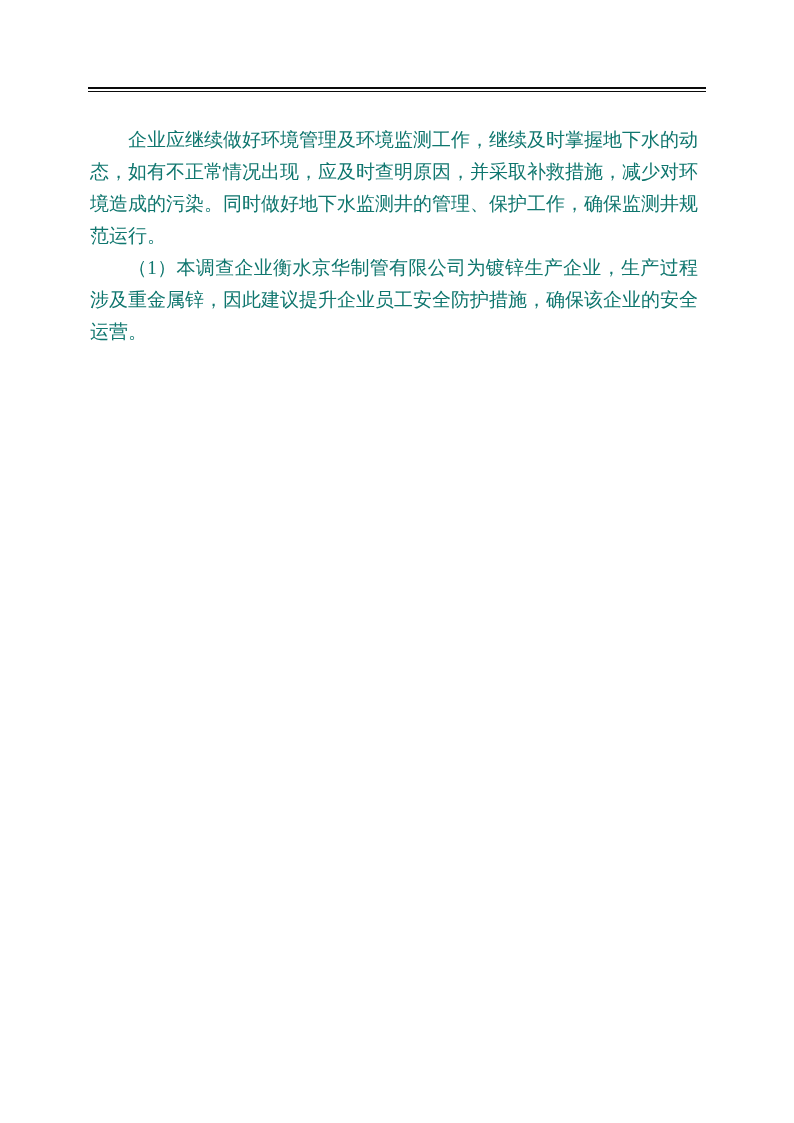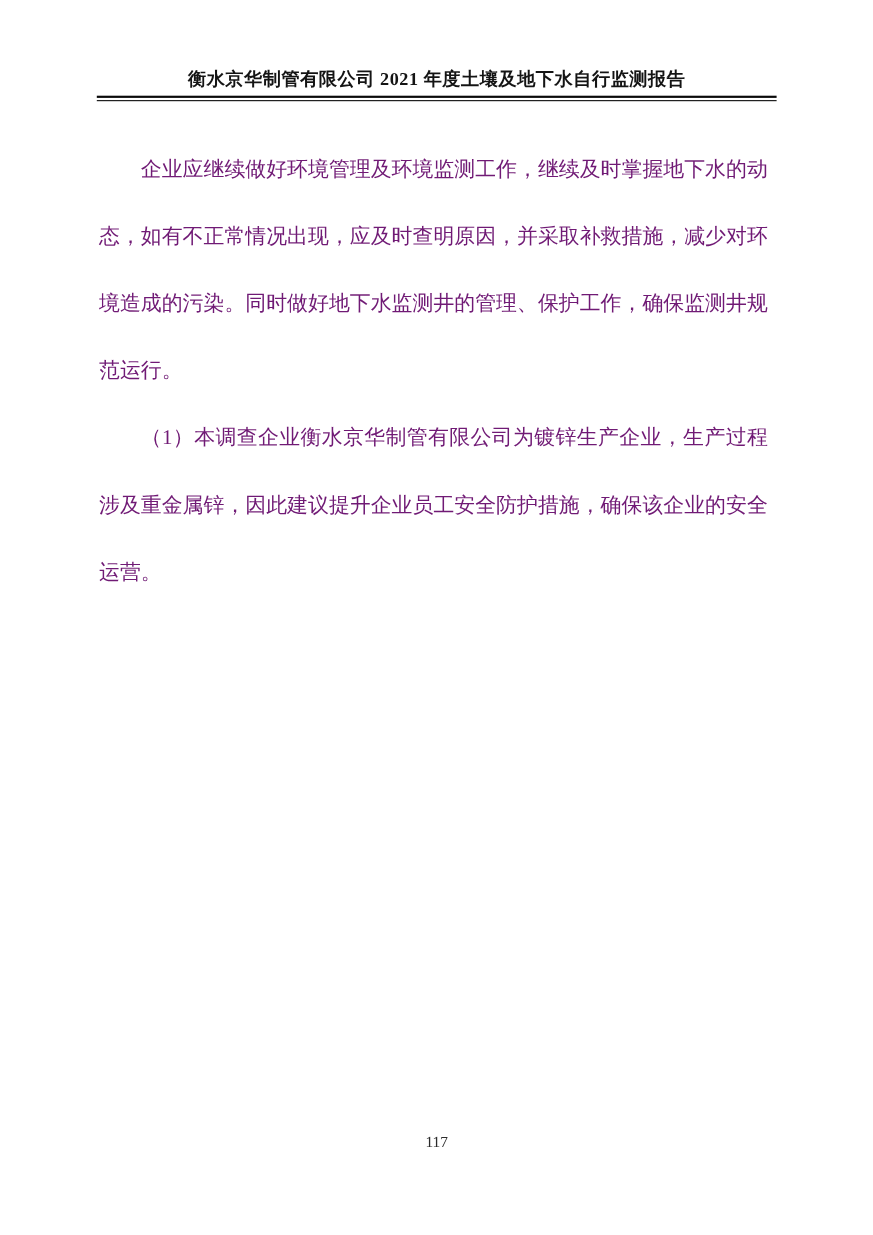--- a/index.html
+++ b/index.html
@@ -37,24 +37,24 @@
     height: 2px;
     border-top: 2.5px solid #0a0a0a;
     border-bottom: 1.5px solid #0a0a0a;
   }
   .content {
     position: absolute;
     top: 124px;
     left: 90px;
     width: 608px;
     font-size: 19px;
-    line-height: 61px;
+    line-height: 32px;
     text-align: justify;
     text-justify: inter-character;
-    color: #701a75;
+    color: #0f766e;
   }
   .content p {
     margin: 0;
     padding: 0;
     text-indent: 2em;
   }
   .footer {
     position: absolute;
     top: 1032px;
     left: 0;
@@ -62,24 +62,22 @@
     text-align: center;
     font-size: 14px;
     color: #2a2a2a;
   }
 </style>
 </head>
 <body>
 
 <div class="page">
 
-  <div class="header">衡水京华制管有限公司 2021 年度土壤及地下水自行监测报告</div>
 
   <div class="header-rule"></div>
 
   <div class="content">
     <p>企业应继续做好环境管理及环境监测工作，继续及时掌握地下水的动态，如有不正常情况出现，应及时查明原因，并采取补救措施，减少对环境造成的污染。同时做好地下水监测井的管理、保护工作，确保监测井规范运行。</p>
     <p>（1）本调查企业衡水京华制管有限公司为镀锌生产企业，生产过程涉及重金属锌，因此建议提升企业员工安全防护措施，确保该企业的安全运营。</p>
   </div>
 
-  <div class="footer">117</div>
 
 </div>
 
 </body></html>

